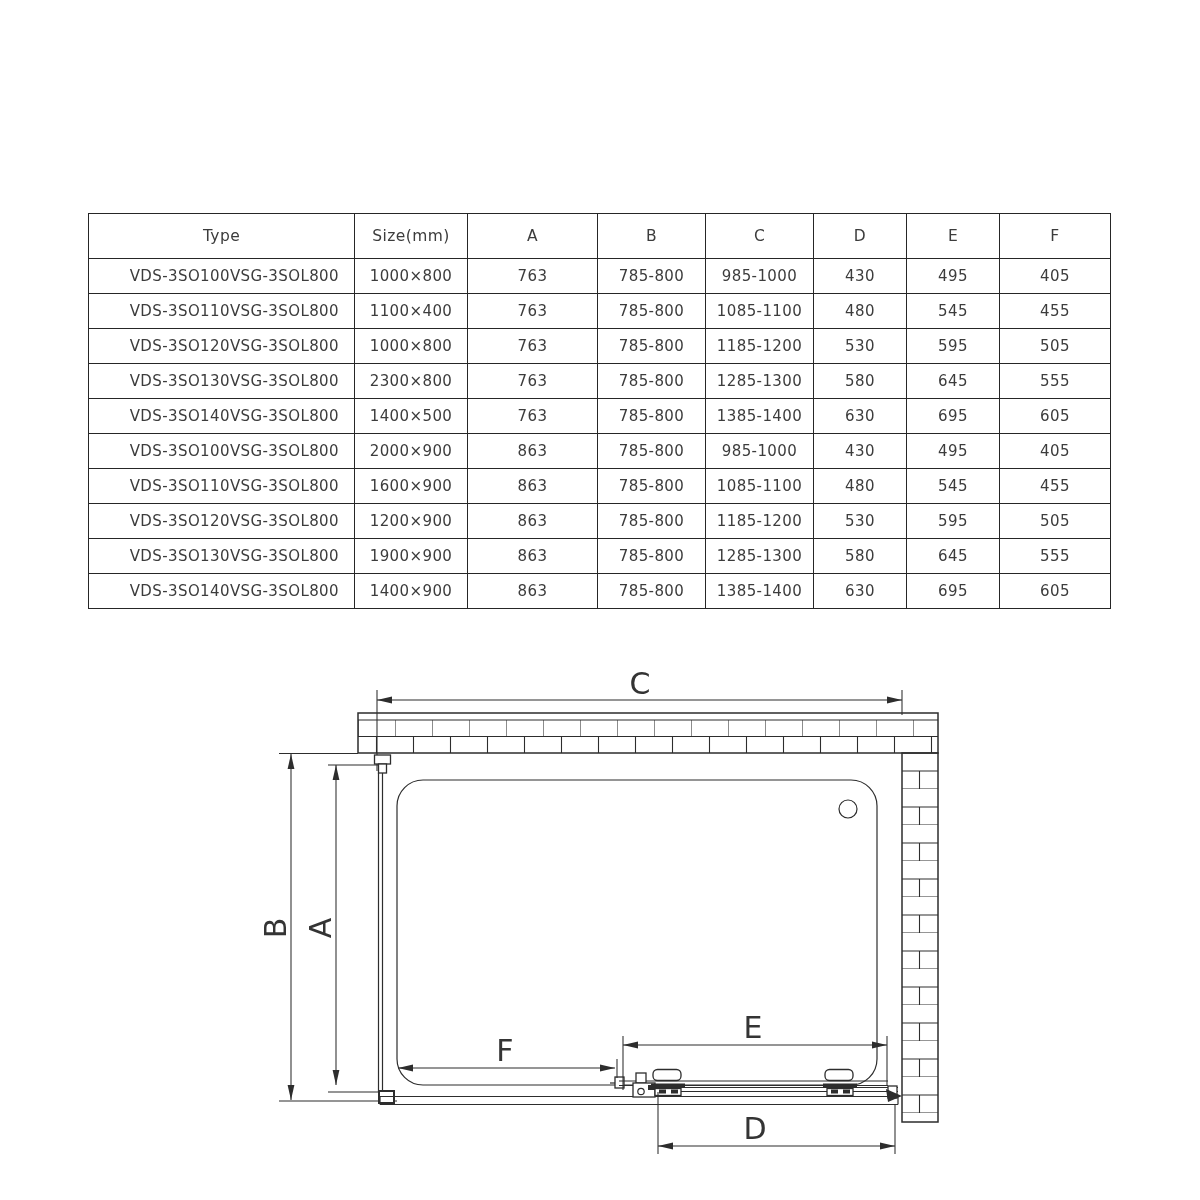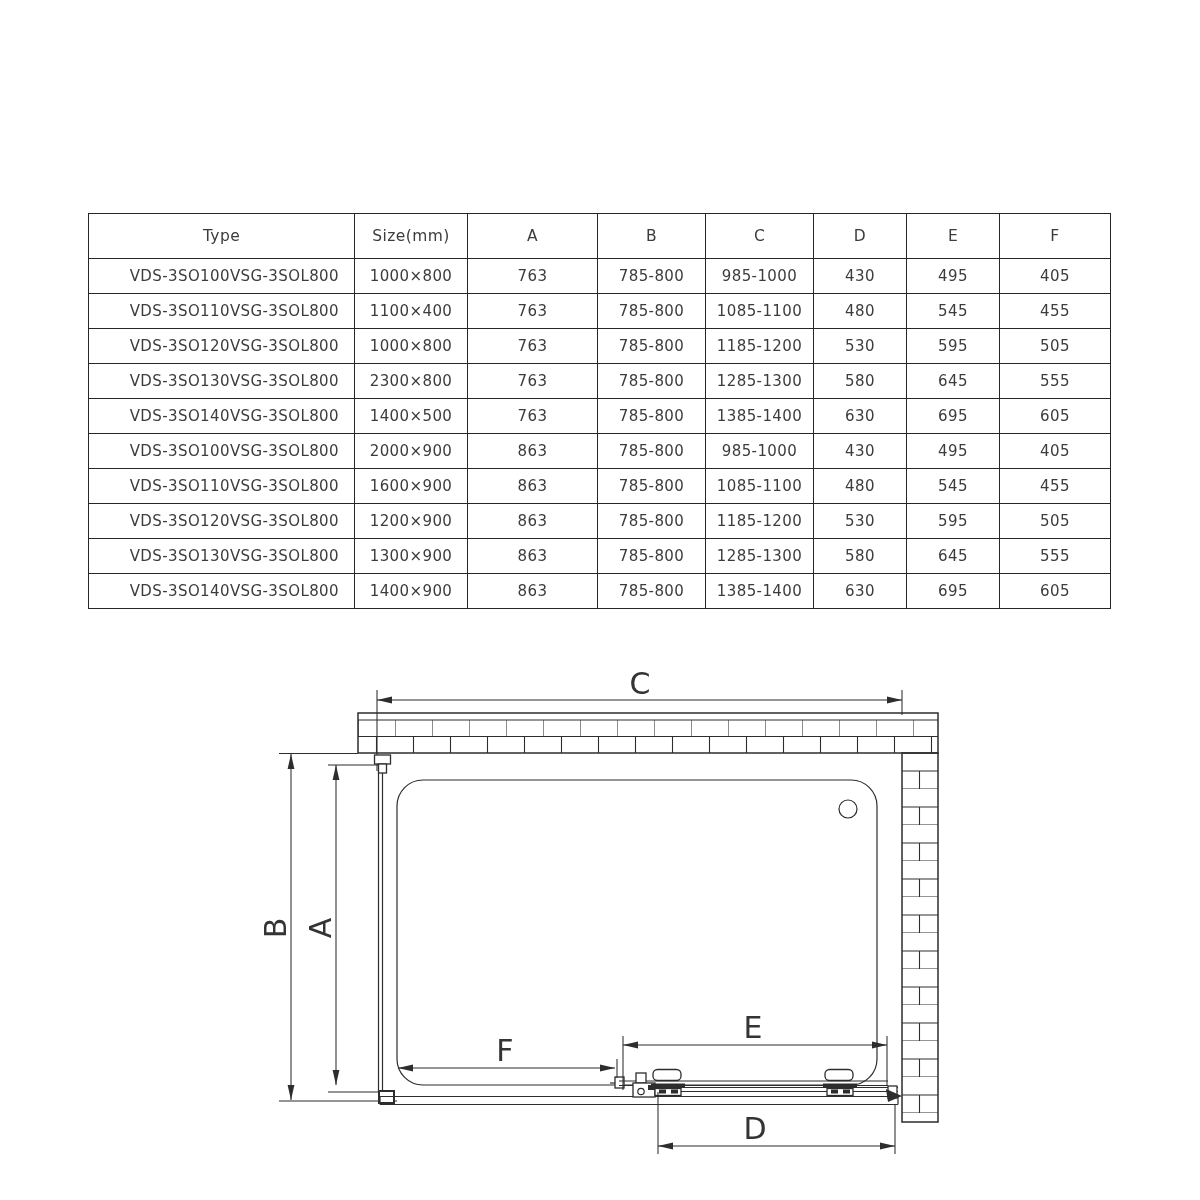--- a/index.html
+++ b/index.html
@@ -172,21 +172,21 @@
         <td>595</td>
         <td>505</td>
       </tr>
       <tr>
         <td class="type-cell">
             <span class="type-inner">
               <span>VDS-3SO130</span>
               <span>VSG-3SOL800</span>
             </span>
           </td>
-        <td>1300×900</td>
+        <td>1900×900</td>
         <td>863</td>
         <td>785-800</td>
         <td>1285-1300</td>
         <td>580</td>
         <td>645</td>
         <td>555</td>
       </tr>
       <tr>
         <td class="type-cell">
             <span class="type-inner">

